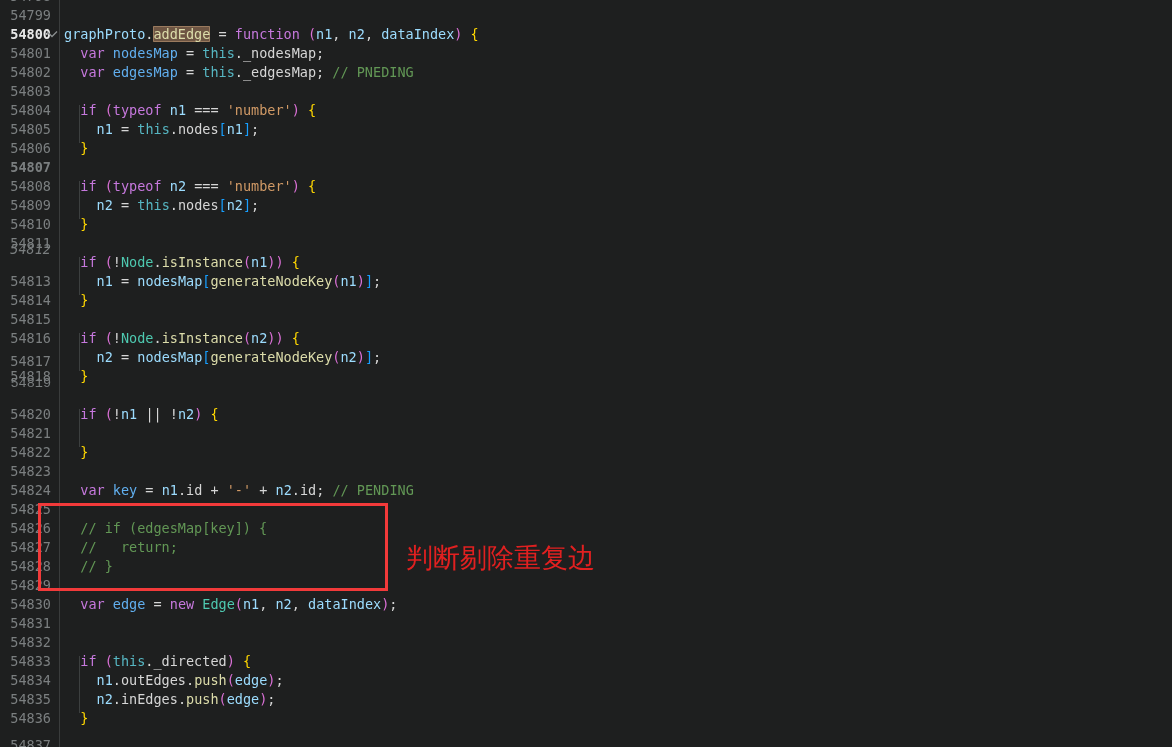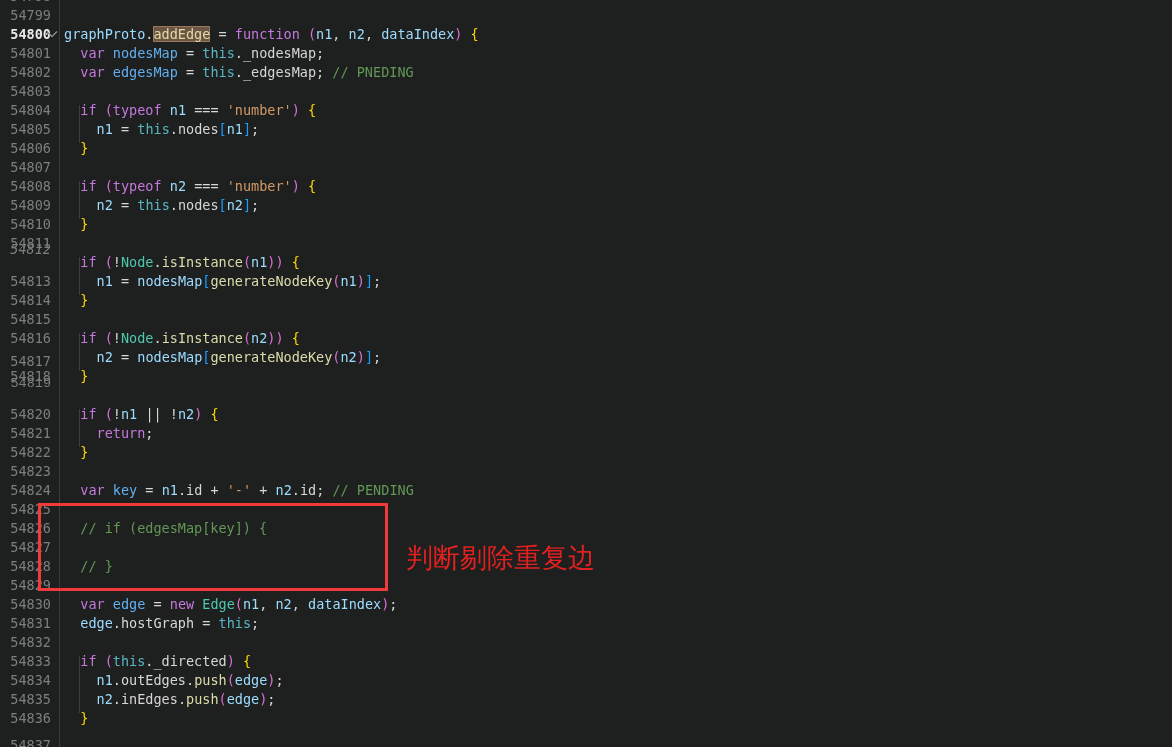--- a/index.html
+++ b/index.html
@@ -194,21 +194,21 @@
   <div class="gutter" id="gutter">
       <div class="lnum" style="top: -13px;">54798</div>
       <div class="lnum" style="top: 6px;">54799</div>
       <div class="lnum active" style="top: 25px;">54800</div>
       <div class="lnum" style="top: 44px;">54801</div>
       <div class="lnum" style="top: 63px;">54802</div>
       <div class="lnum" style="top: 82px;">54803</div>
       <div class="lnum" style="top: 101px;">54804</div>
       <div class="lnum" style="top: 120px;">54805</div>
       <div class="lnum" style="top: 139px;">54806</div>
-      <div class="lnum" style="top: 158px;">54807</div>
+      <div class="lnum" style="top: 158px; font-weight: bold;">54807</div>
       <div class="lnum" style="top: 177px; padding-left: 48px;">54808</div>
       <div class="lnum" style="top: 196px;">54809</div>
       <div class="lnum" style="top: 215px;">54810</div>
       <div class="lnum" style="top: 234px;">54811</div>
       <div class="lnum" style="top: 240px; font-style: italic;">54812</div>
       <div class="lnum" style="top: 272px;">54813</div>
       <div class="lnum" style="top: 291px;">54814</div>
       <div class="lnum" style="top: 310px;">54815</div>
       <div class="lnum" style="top: 329px;">54816</div>
       <div class="lnum" style="top: 352px;">54817</div>
@@ -251,30 +251,29 @@
       <div class="cline" style="top: 234px;"></div>
       <div class="cline" style="top: 253px;"><span class="t-punc"> </span><span class="t-punc"> </span><span class="t-key">if</span><span class="t-punc"> </span><span class="t-brk2">(</span><span class="t-punc">!</span><span class="t-cls">Node</span><span class="t-punc">.</span><span class="t-prop">isInstance</span><span class="t-brk2">(</span><span class="t-var">n1</span><span class="t-brk2">)</span><span class="t-brk2">)</span><span class="t-punc"> </span><span class="t-brk1">{</span></div>
       <div class="cline" style="top: 272px;"><span class="t-punc"> </span><span class="t-punc"> </span><span class="t-punc"> </span><span class="t-punc"> </span><span class="t-var">n1</span><span class="t-punc"> </span><span class="t-punc">=</span><span class="t-punc"> </span><span class="t-var">nodesMap</span><span class="t-brk3">[</span><span class="t-prop">generateNodeKey</span><span class="t-brk2">(</span><span class="t-var">n1</span><span class="t-brk2">)</span><span class="t-brk3">]</span><span class="t-punc">;</span></div>
       <div class="cline" style="top: 291px;"><span class="t-punc"> </span><span class="t-punc"> </span><span class="t-brk1">}</span></div>
       <div class="cline" style="top: 310px;"></div>
       <div class="cline" style="top: 329px;"><span class="t-punc"> </span><span class="t-punc"> </span><span class="t-key">if</span><span class="t-punc"> </span><span class="t-brk2">(</span><span class="t-punc">!</span><span class="t-cls">Node</span><span class="t-punc">.</span><span class="t-prop">isInstance</span><span class="t-brk2">(</span><span class="t-var">n2</span><span class="t-brk2">)</span><span class="t-brk2">)</span><span class="t-punc"> </span><span class="t-brk1">{</span></div>
       <div class="cline" style="top: 348px;"><span class="t-punc"> </span><span class="t-punc"> </span><span class="t-punc"> </span><span class="t-punc"> </span><span class="t-var">n2</span><span class="t-punc"> </span><span class="t-punc">=</span><span class="t-punc"> </span><span class="t-var">nodesMap</span><span class="t-brk3">[</span><span class="t-prop">generateNodeKey</span><span class="t-brk2">(</span><span class="t-var">n2</span><span class="t-brk2">)</span><span class="t-brk3">]</span><span class="t-punc">;</span></div>
       <div class="cline" style="top: 367px;"><span class="t-punc"> </span><span class="t-punc"> </span><span class="t-brk1">}</span></div>
       <div class="cline" style="top: 386px;"></div>
       <div class="cline" style="top: 405px;"><span class="t-punc"> </span><span class="t-punc"> </span><span class="t-key">if</span><span class="t-punc"> </span><span class="t-brk2">(</span><span class="t-punc">!</span><span class="t-var">n1</span><span class="t-punc"> </span><span class="t-punc">|</span><span class="t-punc">|</span><span class="t-punc"> </span><span class="t-punc">!</span><span class="t-var">n2</span><span class="t-brk2">)</span><span class="t-punc"> </span><span class="t-brk1">{</span></div>
-      <div class="cline" style="top: 424px;"><span class="t-punc"> </span><span class="t-punc"> </span><span class="t-punc"> </span><span class="t-punc"> </span><span class="t-key">return</span><span class="t-punc">;</span></div>
       <div class="cline" style="top: 443px;"><span class="t-punc"> </span><span class="t-punc"> </span><span class="t-brk1">}</span></div>
       <div class="cline" style="top: 462px;"></div>
       <div class="cline" style="top: 481px;"><span class="t-punc"> </span><span class="t-punc"> </span><span class="t-key">var</span><span class="t-punc"> </span><span class="t-fn">key</span><span class="t-punc"> </span><span class="t-punc">=</span><span class="t-punc"> </span><span class="t-var">n1</span><span class="t-punc">.</span><span class="t-plain">id</span><span class="t-punc"> </span><span class="t-punc">+</span><span class="t-punc"> </span><span class="t-str">'-'</span><span class="t-punc"> </span><span class="t-punc">+</span><span class="t-punc"> </span><span class="t-var">n2</span><span class="t-punc">.</span><span class="t-plain">id</span><span class="t-punc">;</span><span class="t-punc"> </span><span class="t-com">// PENDING</span></div>
       <div class="cline" style="top: 500px;"></div>
       <div class="cline" style="top: 519px;"><span class="t-punc"> </span><span class="t-punc"> </span><span class="t-com">// if (edgesMap[key]) {</span></div>
+      <div class="cline" style="top: 538px;"><span class="t-punc"> </span><span class="t-punc"> </span><span class="t-com">//   return;</span></div>
       <div class="cline" style="top: 557px;"><span class="t-punc"> </span><span class="t-punc"> </span><span class="t-com">// }</span></div>
       <div class="cline" style="top: 576px;"></div>
       <div class="cline" style="top: 595px;"><span class="t-punc"> </span><span class="t-punc"> </span><span class="t-key">var</span><span class="t-punc"> </span><span class="t-fn">edge</span><span class="t-punc"> </span><span class="t-punc">=</span><span class="t-punc"> </span><span class="t-key">new</span><span class="t-punc"> </span><span class="t-cls">Edge</span><span class="t-brk2">(</span><span class="t-var">n1</span><span class="t-punc">,</span><span class="t-punc"> </span><span class="t-var">n2</span><span class="t-punc">,</span><span class="t-punc"> </span><span class="t-var">dataIndex</span><span class="t-brk2">)</span><span class="t-punc">;</span></div>
-      <div class="cline" style="top: 614px;"><span class="t-punc"> </span><span class="t-punc"> </span><span class="t-var">edge</span><span class="t-punc">.</span><span class="t-plain">hostGraph</span><span class="t-punc"> </span><span class="t-punc">=</span><span class="t-punc"> </span><span class="t-this">this</span><span class="t-punc">;</span></div>
       <div class="cline" style="top: 633px;"></div>
       <div class="cline" style="top: 652px;"><span class="t-punc"> </span><span class="t-punc"> </span><span class="t-key">if</span><span class="t-punc"> </span><span class="t-brk2">(</span><span class="t-this">this</span><span class="t-punc">.</span><span class="t-plain">_directed</span><span class="t-brk2">)</span><span class="t-punc"> </span><span class="t-brk1">{</span></div>
       <div class="cline" style="top: 671px;"><span class="t-punc"> </span><span class="t-punc"> </span><span class="t-punc"> </span><span class="t-punc"> </span><span class="t-var">n1</span><span class="t-punc">.</span><span class="t-plain">outEdges</span><span class="t-punc">.</span><span class="t-prop">push</span><span class="t-brk2">(</span><span class="t-var">edge</span><span class="t-brk2">)</span><span class="t-punc">;</span></div>
       <div class="cline" style="top: 690px;"><span class="t-punc"> </span><span class="t-punc"> </span><span class="t-punc"> </span><span class="t-punc"> </span><span class="t-var">n2</span><span class="t-punc">.</span><span class="t-plain">inEdges</span><span class="t-punc">.</span><span class="t-prop">push</span><span class="t-brk2">(</span><span class="t-var">edge</span><span class="t-brk2">)</span><span class="t-punc">;</span></div>
       <div class="cline" style="top: 709px;"><span class="t-punc"> </span><span class="t-punc"> </span><span class="t-brk1">}</span></div>
       <div class="cline" style="top: 728px;"></div>
     </div>
 
   <div class="indent-guide" style="left:79px; top:105px; height:38px;"></div>
   <div class="indent-guide" style="left:79px; top:181px; height:38px;"></div>

